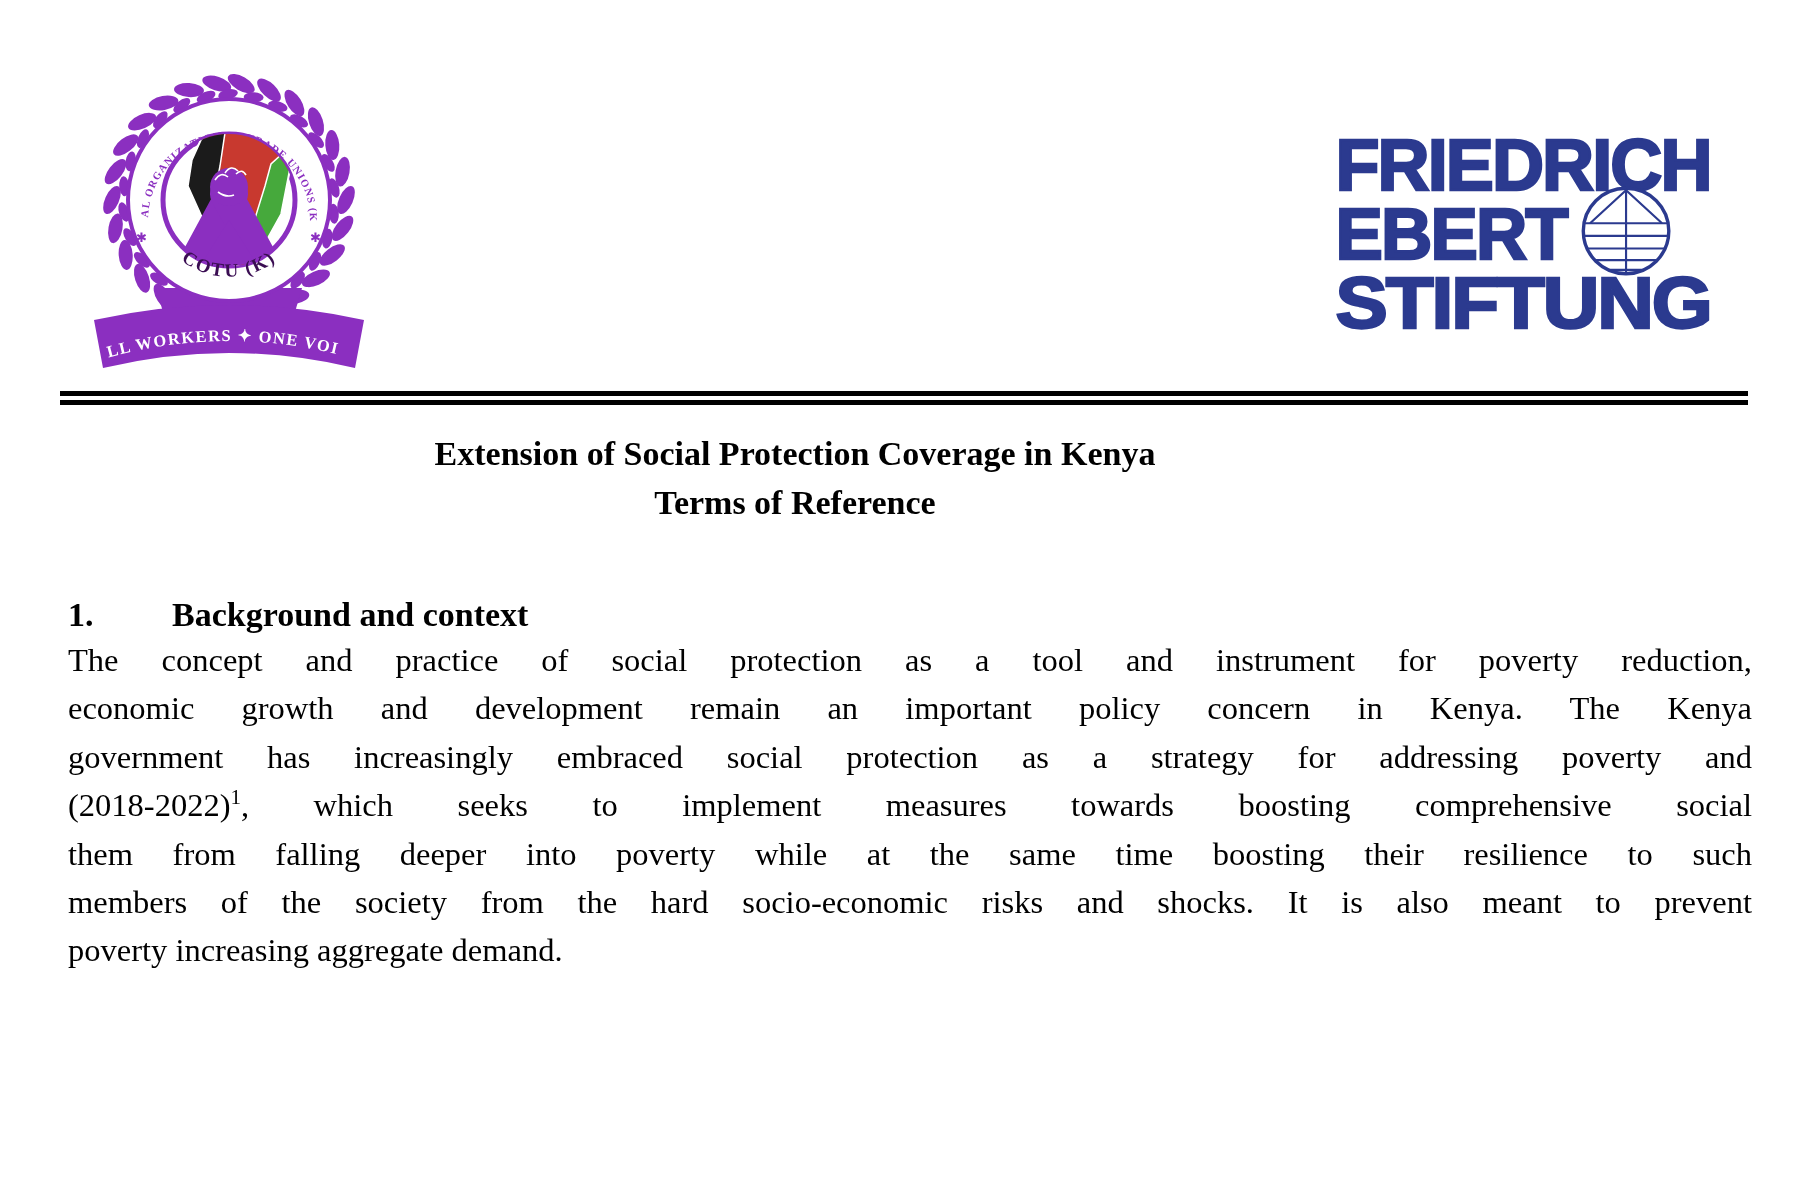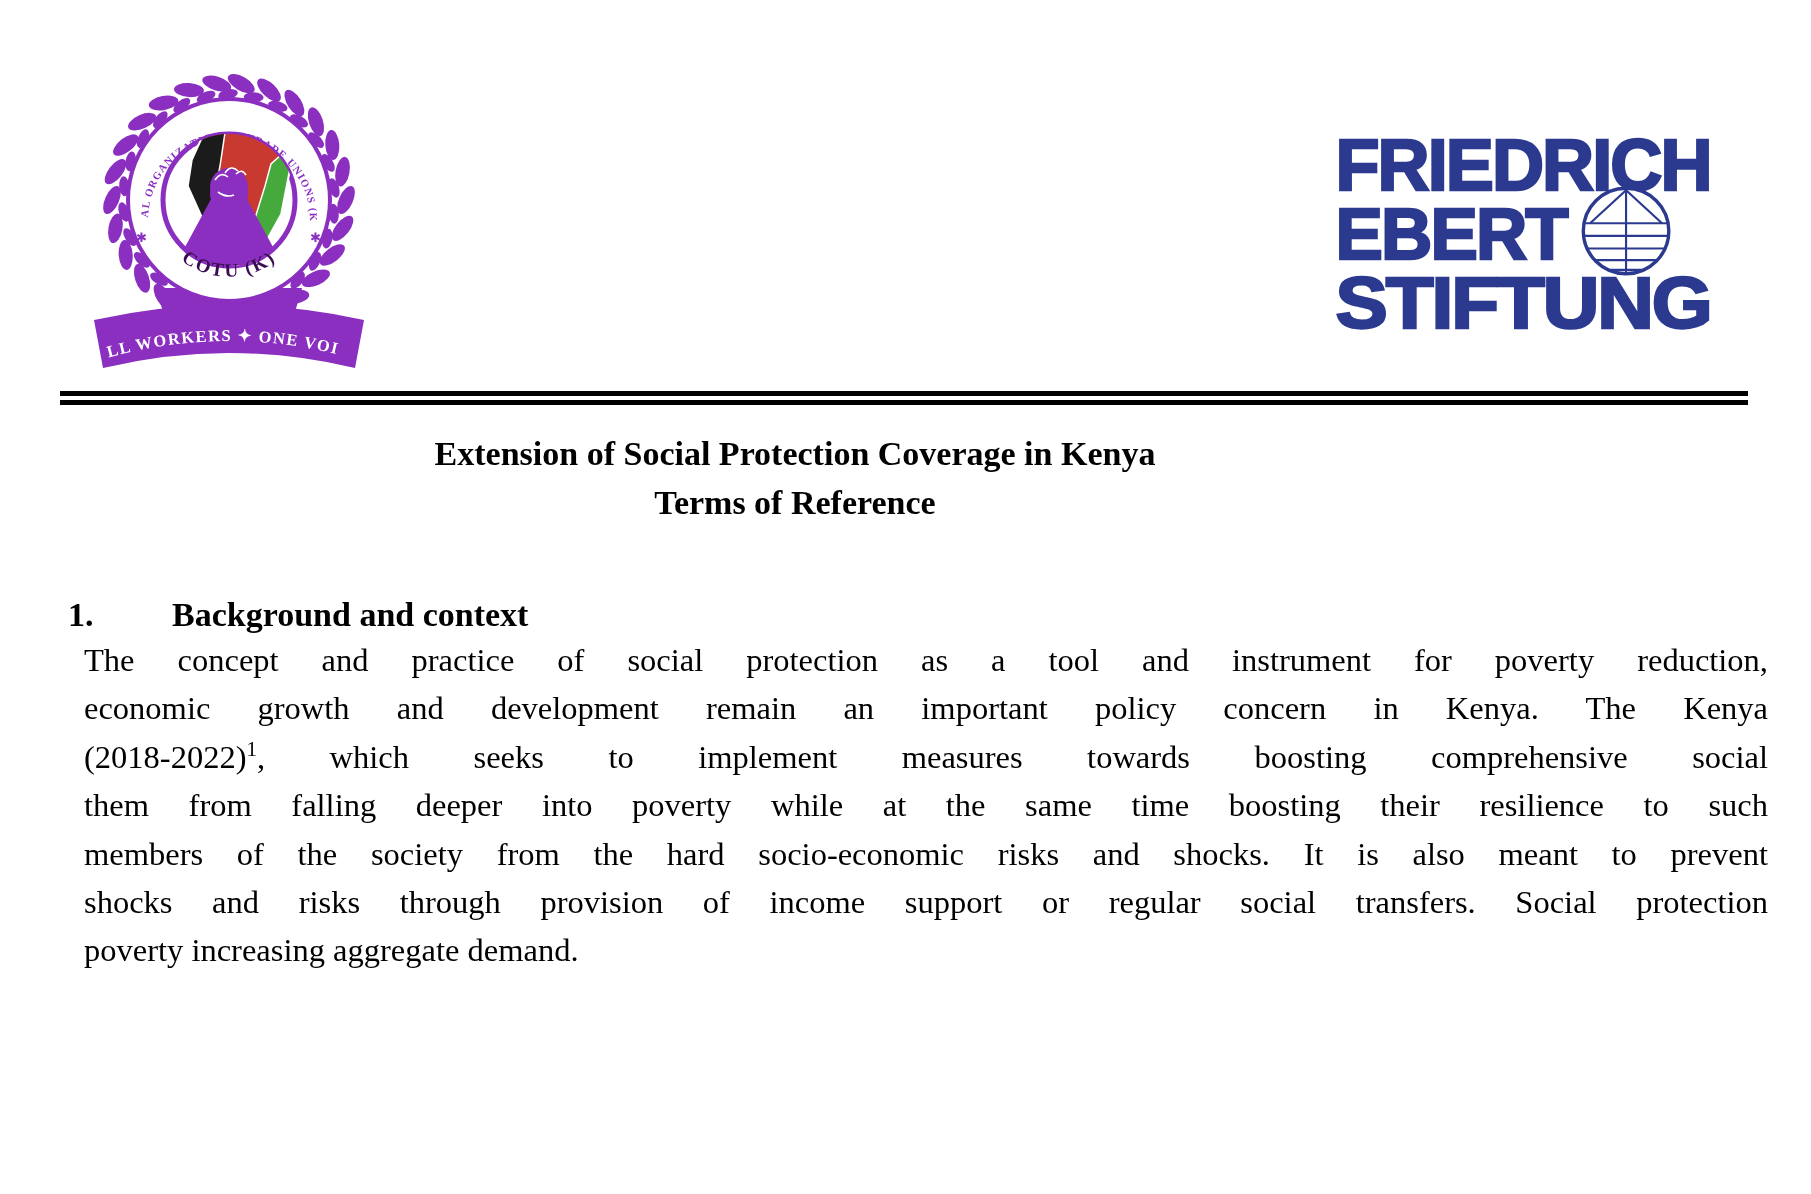--- a/index.html
+++ b/index.html
@@ -26,21 +26,21 @@
     font-weight:bold;font-size:34px;line-height:49px;
   }
   .section-heading{
     position:absolute;left:68px;top:592px;width:1684px;display:flex;
     font-weight:bold;font-size:34px;line-height:46px;
   }
   .section-num{width:104px;flex:0 0 auto;}
   
   .body-para{
     position:absolute;left:68px;top:636px;width:1684px;
-    font-size:32.5px;line-height:48.4px;margin-left:16px;
+    font-size:32.5px;line-height:48.4px;
   }
   .pline{text-align:justify;text-align-last:justify;white-space:normal;}
   .pline.last{text-align-last:left;}
   sup.fnref{font-size:21px;line-height:0;vertical-align:super;}
 </style>
 </head>
 <body>
 
 <div class="page">
 
@@ -159,20 +159,20 @@
   </div>
 
   <div class="section-heading">
     <span class="section-num">1.</span>
     <span class="section-txt">Background and context</span>
   </div>
 
   <div class="body-para">
     <div class="pline">The concept and practice of social protection as a tool and instrument for poverty reduction,</div>
     <div class="pline">economic growth and development remain an important policy concern in Kenya. The Kenya</div>
+    <div class="pline">government has increasingly embraced social protection as a strategy for addressing poverty and</div>
     <div class="pline"><span>(2018-2022)</span><sup class="fnref">1</sup><span>, which seeks to implement measures towards boosting comprehensive social</span></div>
     <div class="pline">them from falling deeper into poverty while at the same time boosting their resilience to such</div>
     <div class="pline">members of the society from the hard socio-economic risks and shocks. It is also meant to prevent</div>
-    <div class="pline">shocks and risks through provision of income support or regular social transfers. Social protection</div>
     <div class="pline last">poverty increasing aggregate demand.</div>
   </div>
 
 </div>
 
 </body></html>

